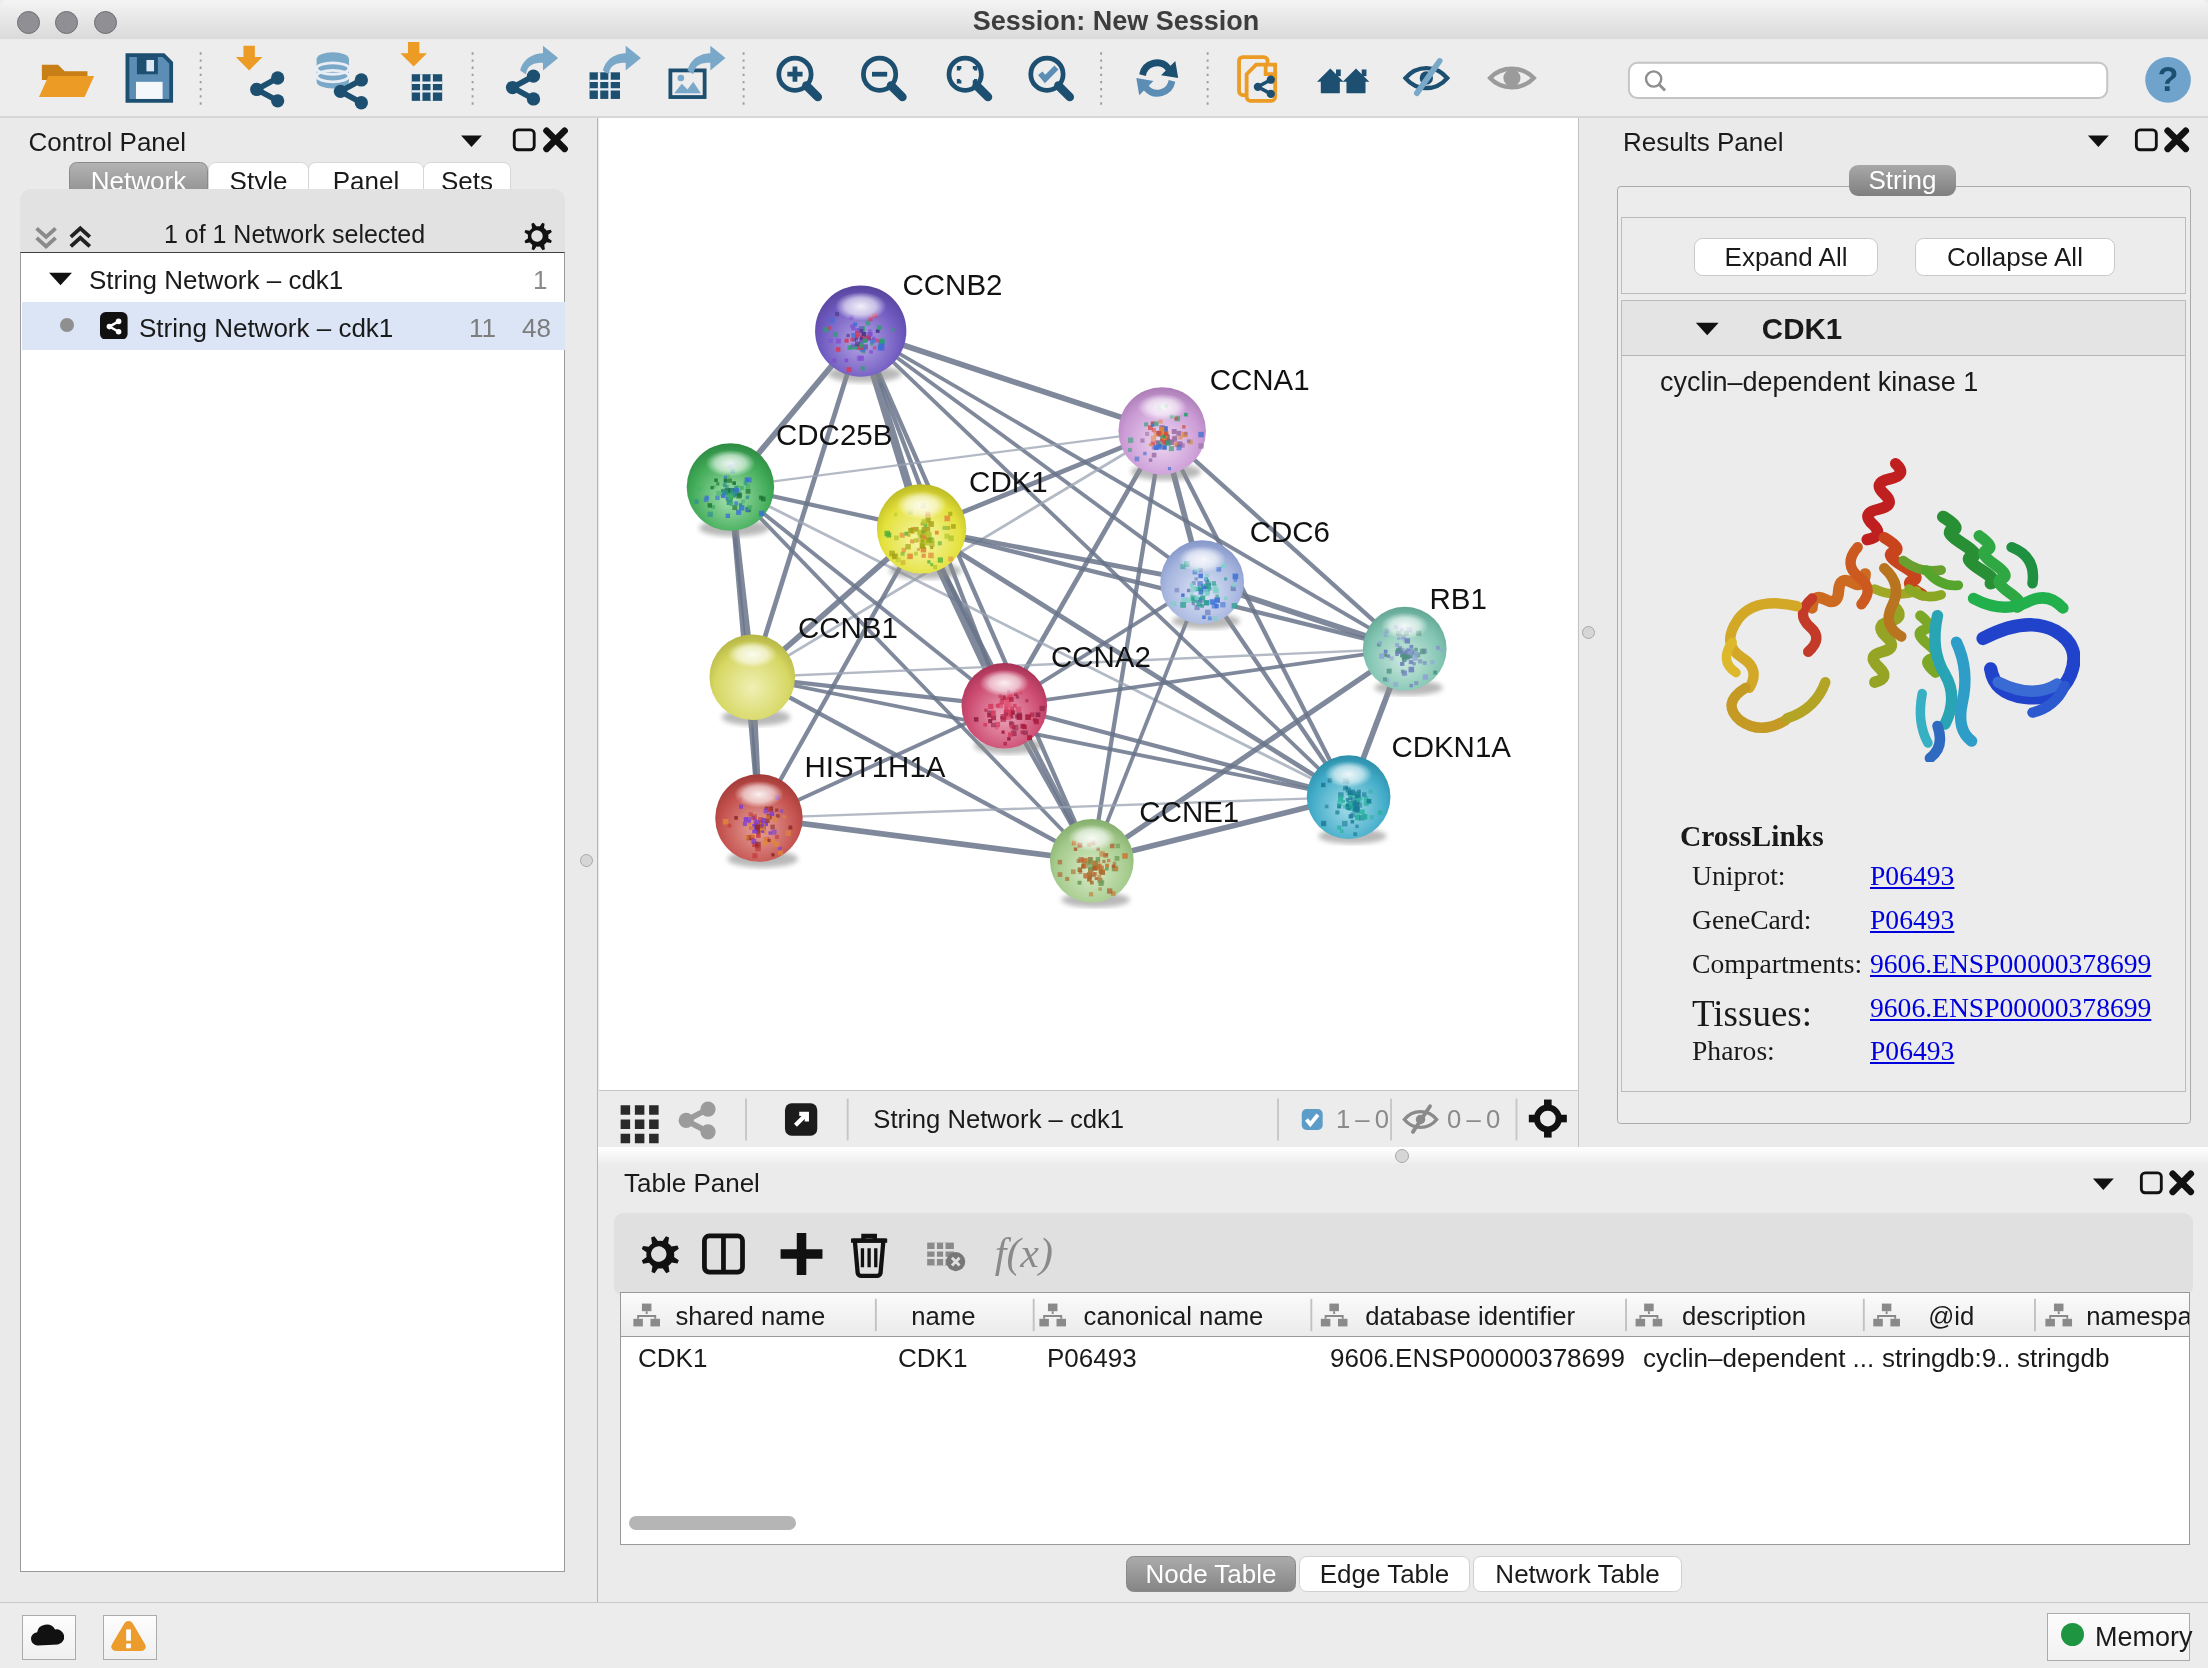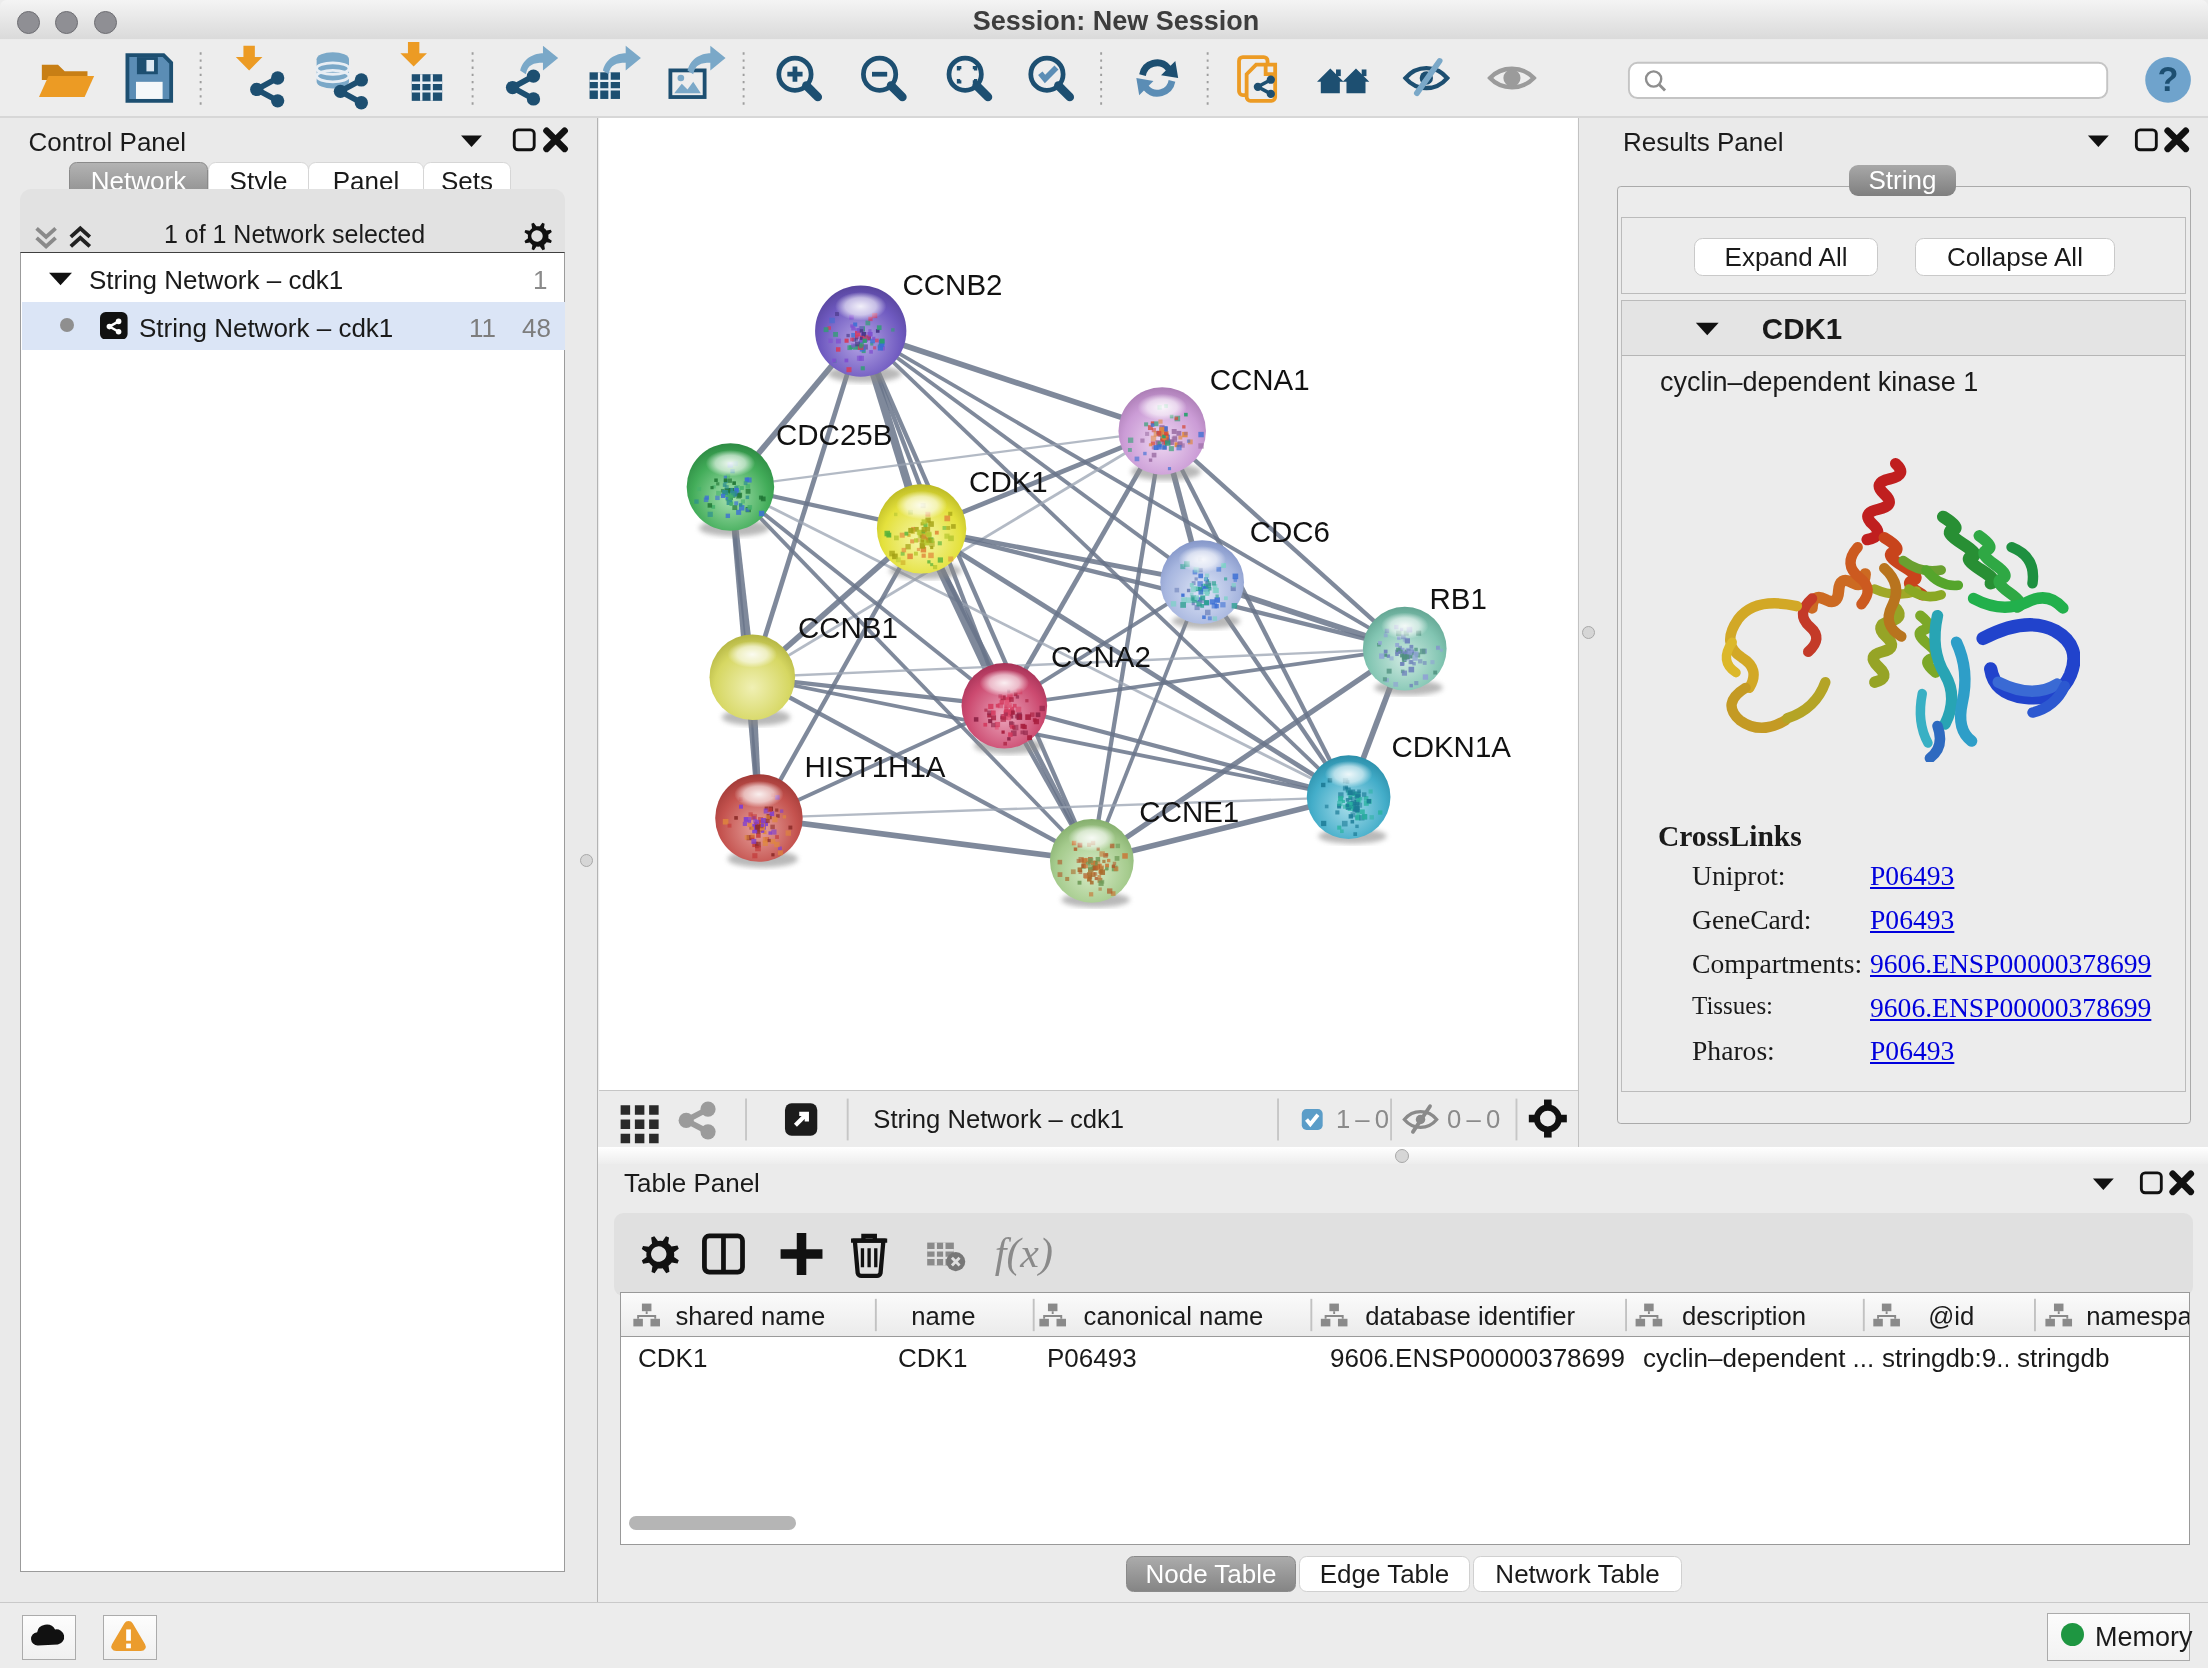--- a/index.html
+++ b/index.html
@@ -1339,28 +1339,28 @@
           <path d="M352,270 q24,-6 34,-28" stroke="#2c58d0" stroke-width="11"></path>
           <path d="M252,284 q8,22 -8,34" stroke="#2e6ac0" stroke-width="11"></path>
           <path d="M186,140 q22,10 44,2" stroke="#a0a828" stroke-width="10"></path>
           <path d="M216,110 q18,14 40,10" stroke="#6aa030" stroke-width="10"></path>
           <path d="M196,118 q20,18 8,40 q-10,20 10,32" stroke="#b8741e" stroke-width="11"></path>
           <path d="M168,96 q-16,18 2,32 q16,12 2,28" stroke="#cc5a20" stroke-width="11"></path>
           <path d="M222,140 q16,12 34,6" stroke="#8aa824" stroke-width="10"></path>
           <path d="M240,120 q14,18 34,16" stroke="#55a52c" stroke-width="10"></path>
         </g>
       </svg>
-<div class="abs ser" style="left:36px;top:519px;font-size:29.5px;font-weight:bold;">CrossLinks</div>
+<div class="abs ser" style="left:58px;top:519px;font-size:29.5px;font-weight:bold;">CrossLinks</div>
 <div class="abs ser" style="left:70px;top:559px;font-size:27.6px;">Uniprot:</div>
 <div class="abs ser" style="left:248px;top:559px;font-size:27.6px;color:#0000dd;text-decoration:underline;">P06493</div>
 <div class="abs ser" style="left:70px;top:603px;font-size:27.6px;">GeneCard:</div>
 <div class="abs ser" style="left:248px;top:603px;font-size:27.6px;color:#0000dd;text-decoration:underline;">P06493</div>
 <div class="abs ser" style="left:70px;top:647px;font-size:27.6px;">Compartments:</div>
 <div class="abs ser" style="left:248px;top:647px;font-size:27.6px;color:#0000dd;text-decoration:underline;">9606.ENSP00000378699</div>
-<div class="abs ser" style="left:70px;top:691px;font-size:25px;">Tissues:</div>
+<div class="abs ser" style="left:70px;top:691px;font-size:37px;">Tissues:</div>
 <div class="abs ser" style="left:248px;top:691px;font-size:27.6px;color:#0000dd;text-decoration:underline;">9606.ENSP00000378699</div>
 <div class="abs ser" style="left:70px;top:734px;font-size:27.6px;">Pharos:</div>
 <div class="abs ser" style="left:248px;top:734px;font-size:27.6px;color:#0000dd;text-decoration:underline;">P06493</div>
 </div>
 </div>
 <div class="abs" style="left:1582px;top:626px;width:13.3px;height:13.3px;border-radius:50%;background:#d6d6d6;border:1px solid #a8a8a8;"></div>
 <div class="abs" style="left:598px;top:1164px;width:1610px;height:438px;background:#ebebeb;">
 <div class="abs" style="left:26px;top:3.8px;font-size:26px;">Table Panel</div>
 <svg class="abs" style="left:1493px;top:4.8px;" width="114" height="28.5" viewBox="0 0 120 30">
       <path d="M2,10 l11,12 11,-12 z" fill="#111"></path>

